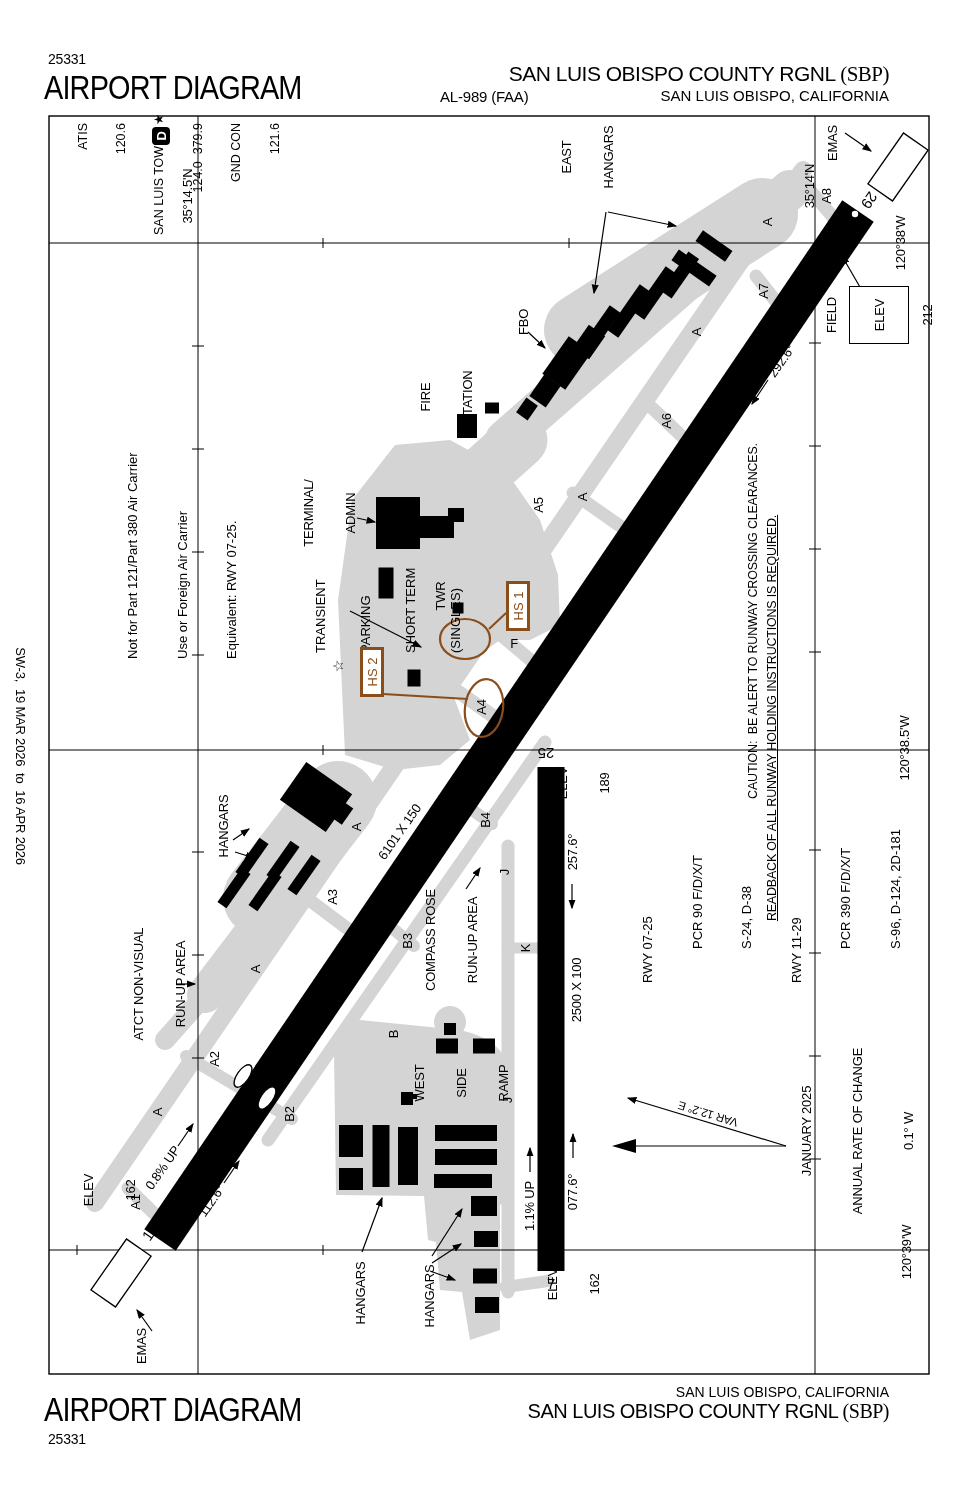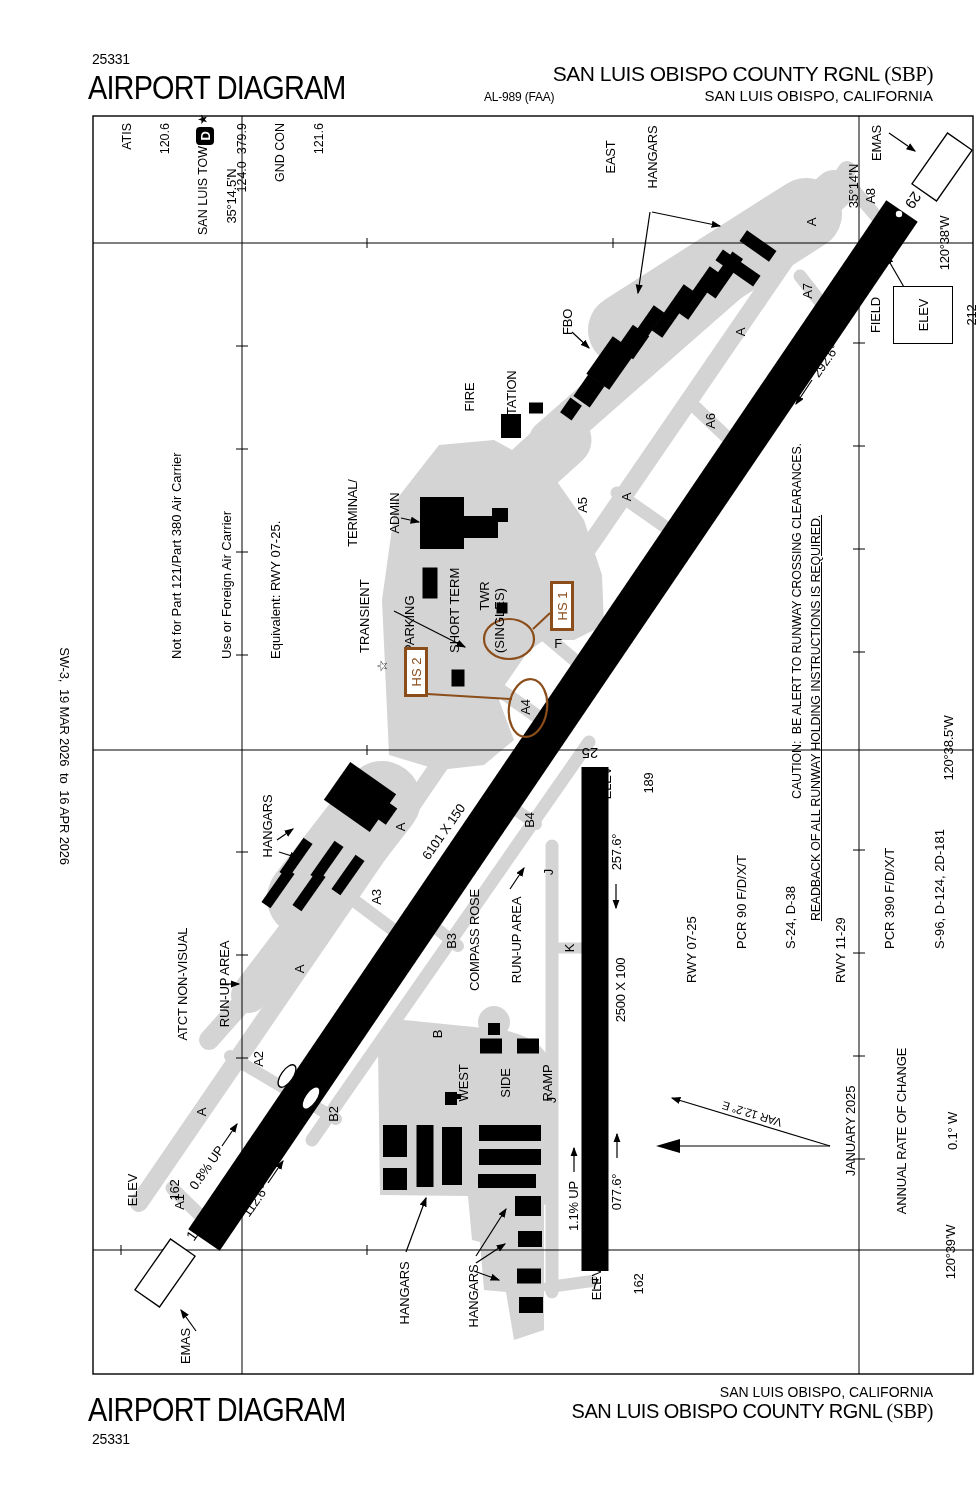--- a/index.html
+++ b/index.html
@@ -1,18 +1,18 @@
 <!DOCTYPE html>
 <html style="--hotspot: #8b4d1a; --apron: #d4d4d4; --ink: #000000;"><head>
 <meta charset="utf-8">
 <style>
   :root{ --ink:#000; --apron:#d4d4d4; --hotspot:#8b4d1a; }
   html,body{margin:0;padding:0;background:#fff;}
   #page{position:relative;width:932px;height:1500px;background:#fff;overflow:hidden;
-        font-family:"Liberation Sans",sans-serif;color:var(--ink);margin-left:44px;}
+        font-family:"Liberation Sans",sans-serif;color:var(--ink);}
   #map-svg{position:absolute;left:0;top:0;}
   .lbl{position:absolute;font-size:13px;line-height:14px;white-space:pre;letter-spacing:-0.2px;}
   .v{transform:translate(-50%,-50%) rotate(-90deg);}
   .h{transform:translate(-50%,-50%);}
   .r55{transform:translate(-50%,-50%) rotate(-55deg);}
   .r125{transform:translate(-50%,-50%) rotate(125deg);}
   .r180{transform:translate(-50%,-50%) rotate(180deg);}
   .r197{transform:translate(-50%,-50%) rotate(197deg);}
   .r90{transform:translate(-50%,-50%) rotate(90deg);}
   .ctr{text-align:center;}
@@ -202,21 +202,21 @@
       <ellipse cx="484" cy="708" rx="19" ry="29" stroke-width="2.2" transform="rotate(8 484 708)"></ellipse>
       <line x1="506" y1="613" x2="489" y2="629" stroke-width="2"></line>
       <line x1="383" y1="694" x2="468" y2="699" stroke-width="2"></line>
     </g>
 
     <rect x="49" y="116" width="880" height="1258" fill="none" stroke="#000" stroke-width="1.4"></rect>
   </svg>
 
   <div class="lbl" style="left:48px;top:52px;font-size:14px;">25331</div>
   <div class="h1" style="left:44px;top:68px;">AIRPORT DIAGRAM</div>
-  <div class="lbl" style="left:440px;top:90px;font-size:12px;">AL-989 (FAA)</div>
+  <div class="lbl" style="left:440px;top:90px;font-size:15px;">AL-989 (FAA)</div>
   <div style="position:absolute;right:43px;top:62px;text-align:right;">
     <div class="apname"><span>SAN LUIS OBISPO COUNTY RGNL</span> <span class="icao">(SBP)</span></div>
     <div class="city">SAN LUIS OBISPO, CALIFORNIA</div>
   </div>
 
   <div class="h1" style="left:44px;top:1390px;">AIRPORT DIAGRAM</div>
   <div class="lbl" style="left:48px;top:1432px;font-size:14px;">25331</div>
   <div style="position:absolute;right:43px;top:1384px;text-align:right;">
     <div class="city" style="font-size:14px;">SAN LUIS OBISPO, CALIFORNIA</div>
     <div class="apname" style="font-size:20px;"><span>SAN LUIS OBISPO COUNTY RGNL</span> <span class="icao">(SBP)</span></div>

